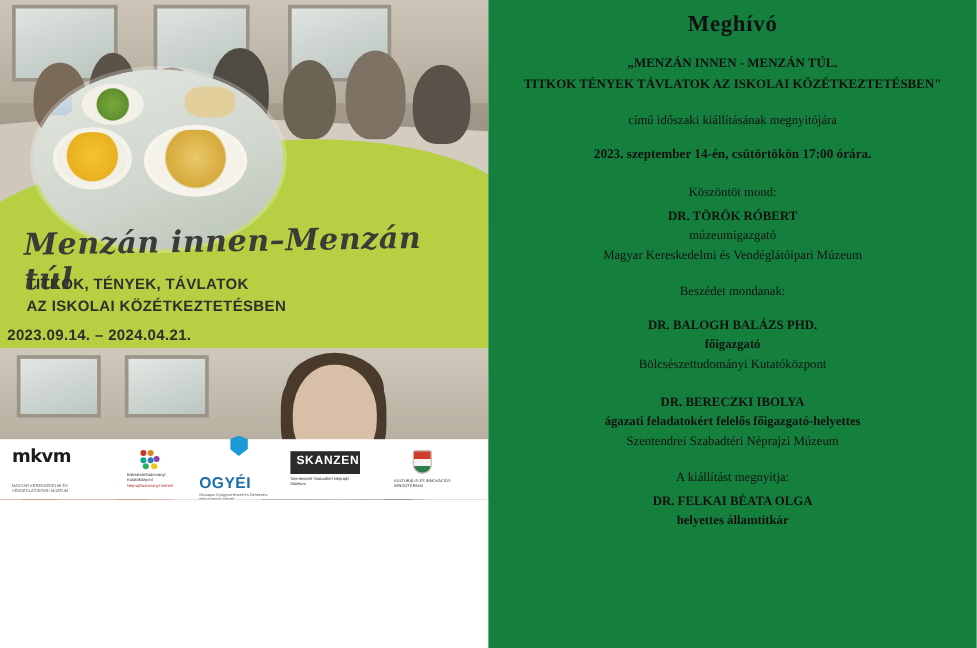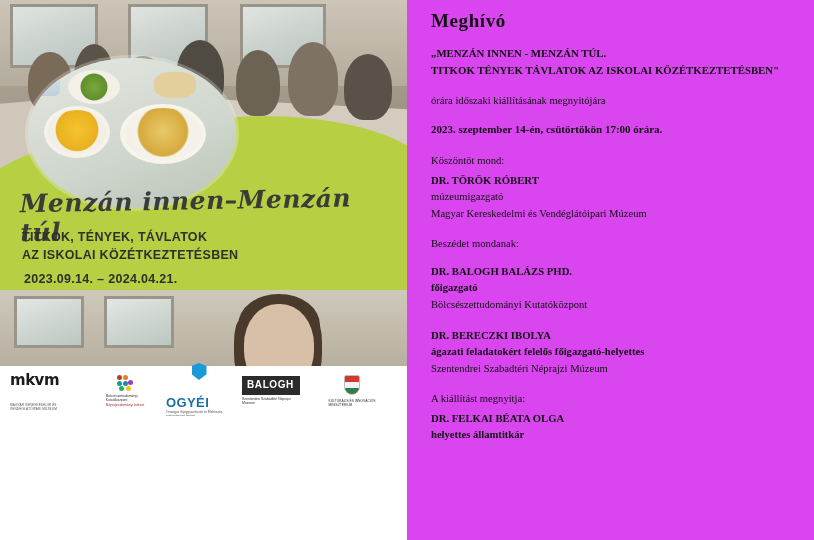--- a/index.html
+++ b/index.html
@@ -135,21 +135,21 @@
     left: 22px; top: 228px;
     width: 250px;
     font-size: 12.5px;
     font-weight: 700;
     color: #2f2f2c;
     line-height: 1.45;
     letter-spacing: 0.3px;
   }
   .dates {
     position: absolute;
-    left: 24px; top: 272px;
+    left: 6px; top: 272px;
     font-size: 12.5px;
     font-weight: 700;
     color: #2f2f2c;
     letter-spacing: 0.3px;
   }
 
   
   .photo-bottom {
     position: absolute;
     left: 0; top: 290px;
@@ -268,22 +268,23 @@
     background: linear-gradient(180deg,#d13b2e 34%, #f2f2f2 34%, #f2f2f2 67%, #2e7d4f 67%);
     border: 1px solid #c4bdb2;
     border-radius: 2px 2px 8px 8px;
   }
   .kim-txt { font-size: 3.3px; color: #333; line-height: 1.3; }
 
   
   .invite {
     position: relative;
     width: 407px; height: 540px;
-    background: #d946ef;
+    background: #15803d;
     padding: 6px 24px 0 24px;
+    text-align: center;
     color: #111;
     font-family: "Liberation Serif", serif;
   }
   .inv-title {
     font-size: 19px;
     font-weight: 700;
     letter-spacing: 0.6px;
     margin: 4px 0 13px 0;
     font-family: "Liberation Serif", serif;
   }
@@ -404,21 +405,21 @@
 
       <div class="logo logo-ogyei">
         <div class="ogyei-shield"></div>
         <div>
           <div class="ogyei-word">OGYÉI</div>
           <div class="ogyei-sub">Országos Gyógyszerészeti és Élelmezés-egészségügyi Intézet</div>
         </div>
       </div>
 
       <div class="logo logo-skanzen">
-        <span class="skanzen-word">BALOGH</span>
+        <span class="skanzen-word">SKANZEN</span>
         <div class="logo-txt-s" style="margin-top:2px;">Szentendrei Szabadtéri Néprajzi Múzeum</div>
       </div>
 
       <div class="logo logo-kim">
         <div class="kim-crest"></div>
         <div class="kim-txt">
           <div>KULTURÁLIS ÉS INNOVÁCIÓS</div>
           <div>MINISZTÉRIUM</div>
         </div>
       </div>
@@ -429,21 +430,21 @@
   <div class="invite">
 
     <div class="inv-title">Meghívó</div>
 
 
     <div class="inv-quote">
       <div>„MENZÁN INNEN - MENZÁN TÚL.</div>
       <div>TITKOK TÉNYEK TÁVLATOK AZ ISKOLAI KÖZÉTKEZTETÉSBEN"</div>
     </div>
 
-    <div class="inv-line">órára időszaki kiállításának megnyitójára</div>
+    <div class="inv-line">című időszaki kiállításának megnyitójára</div>
 
     <div class="inv-strong">2023. szeptember 14-én, csütörtökön 17:00 órára.</div>
 
     <div class="blk">
       <div class="lbl">Köszöntöt mond:</div>
       <div class="nm">DR. TÖRÖK RÓBERT</div>
       <div class="rl">múzeumigazgató</div>
       <div class="rl">Magyar Kereskedelmi és Vendéglátóipari Múzeum</div>
     </div>
 

